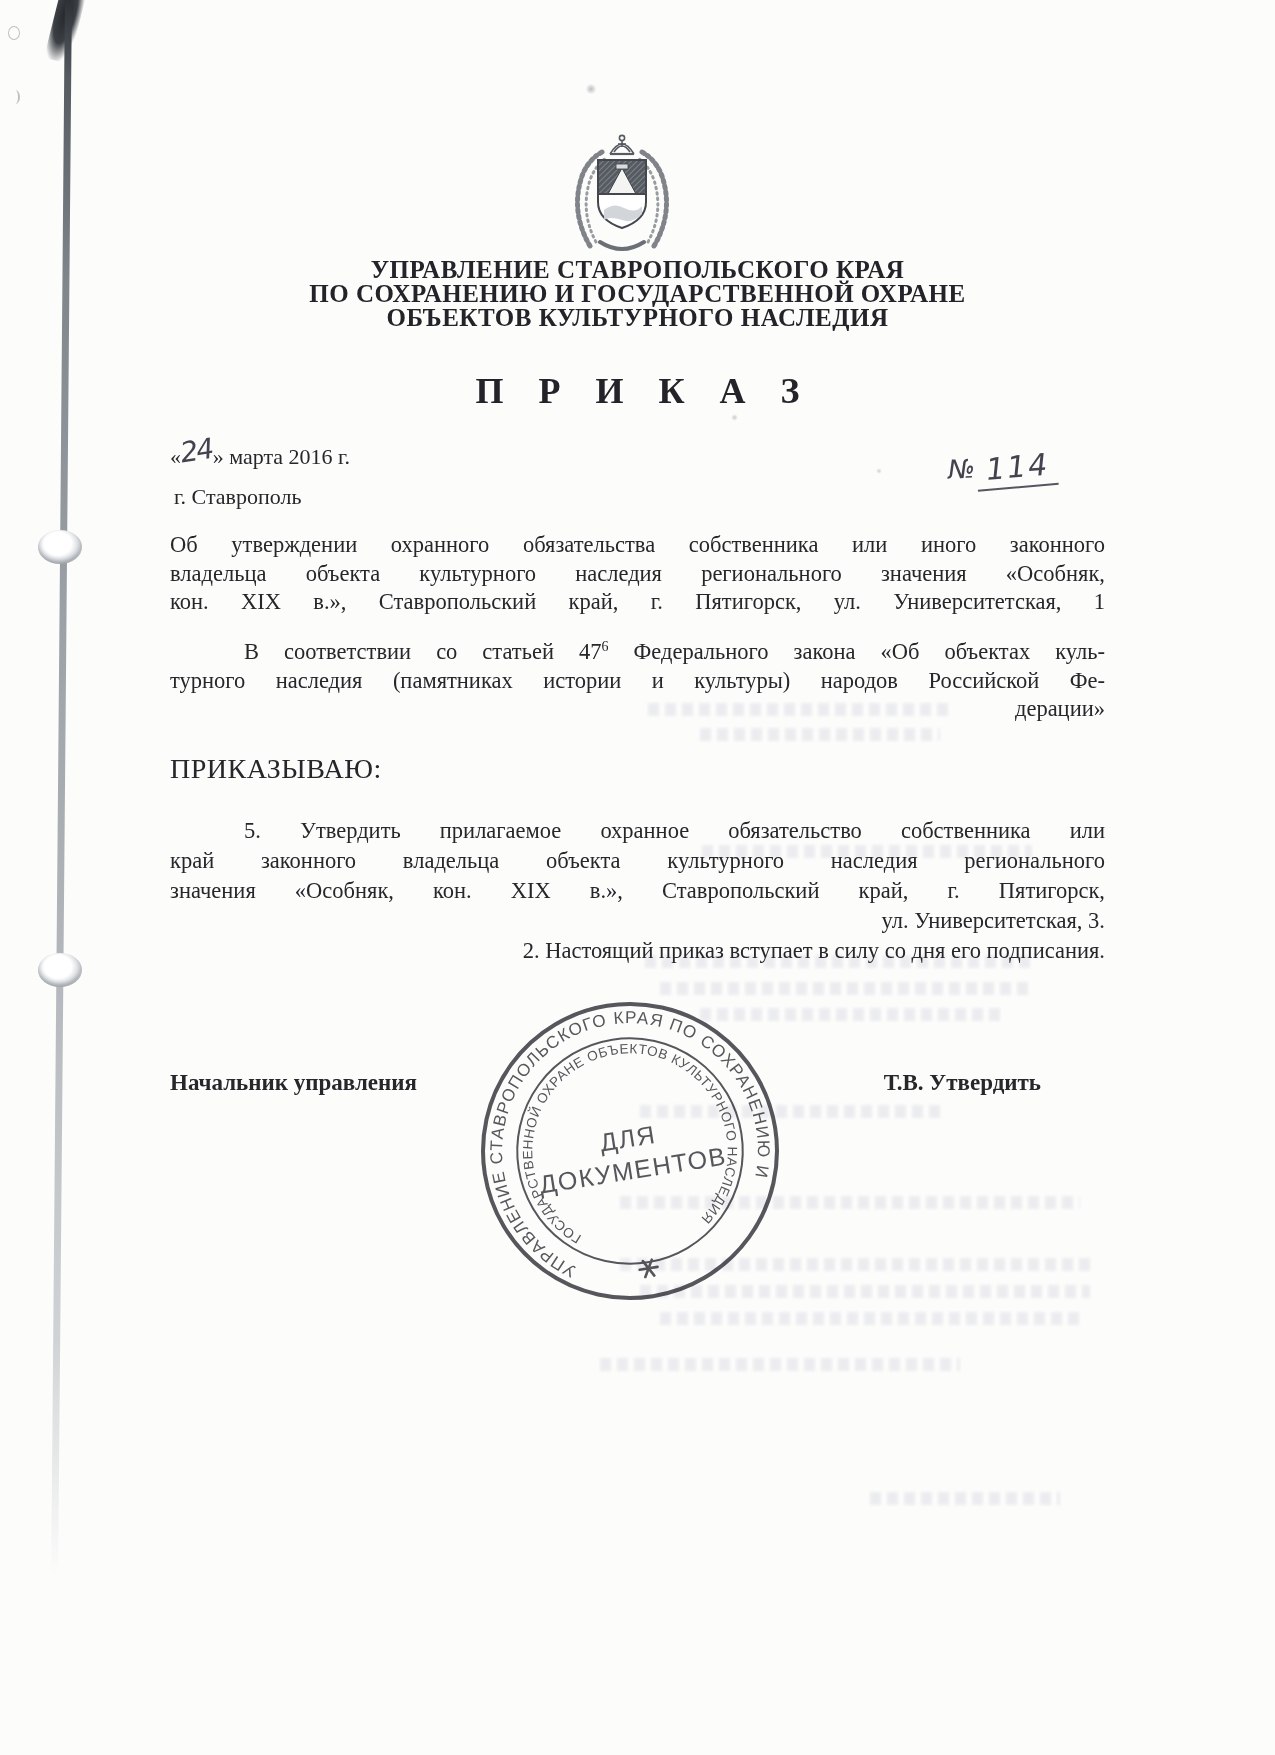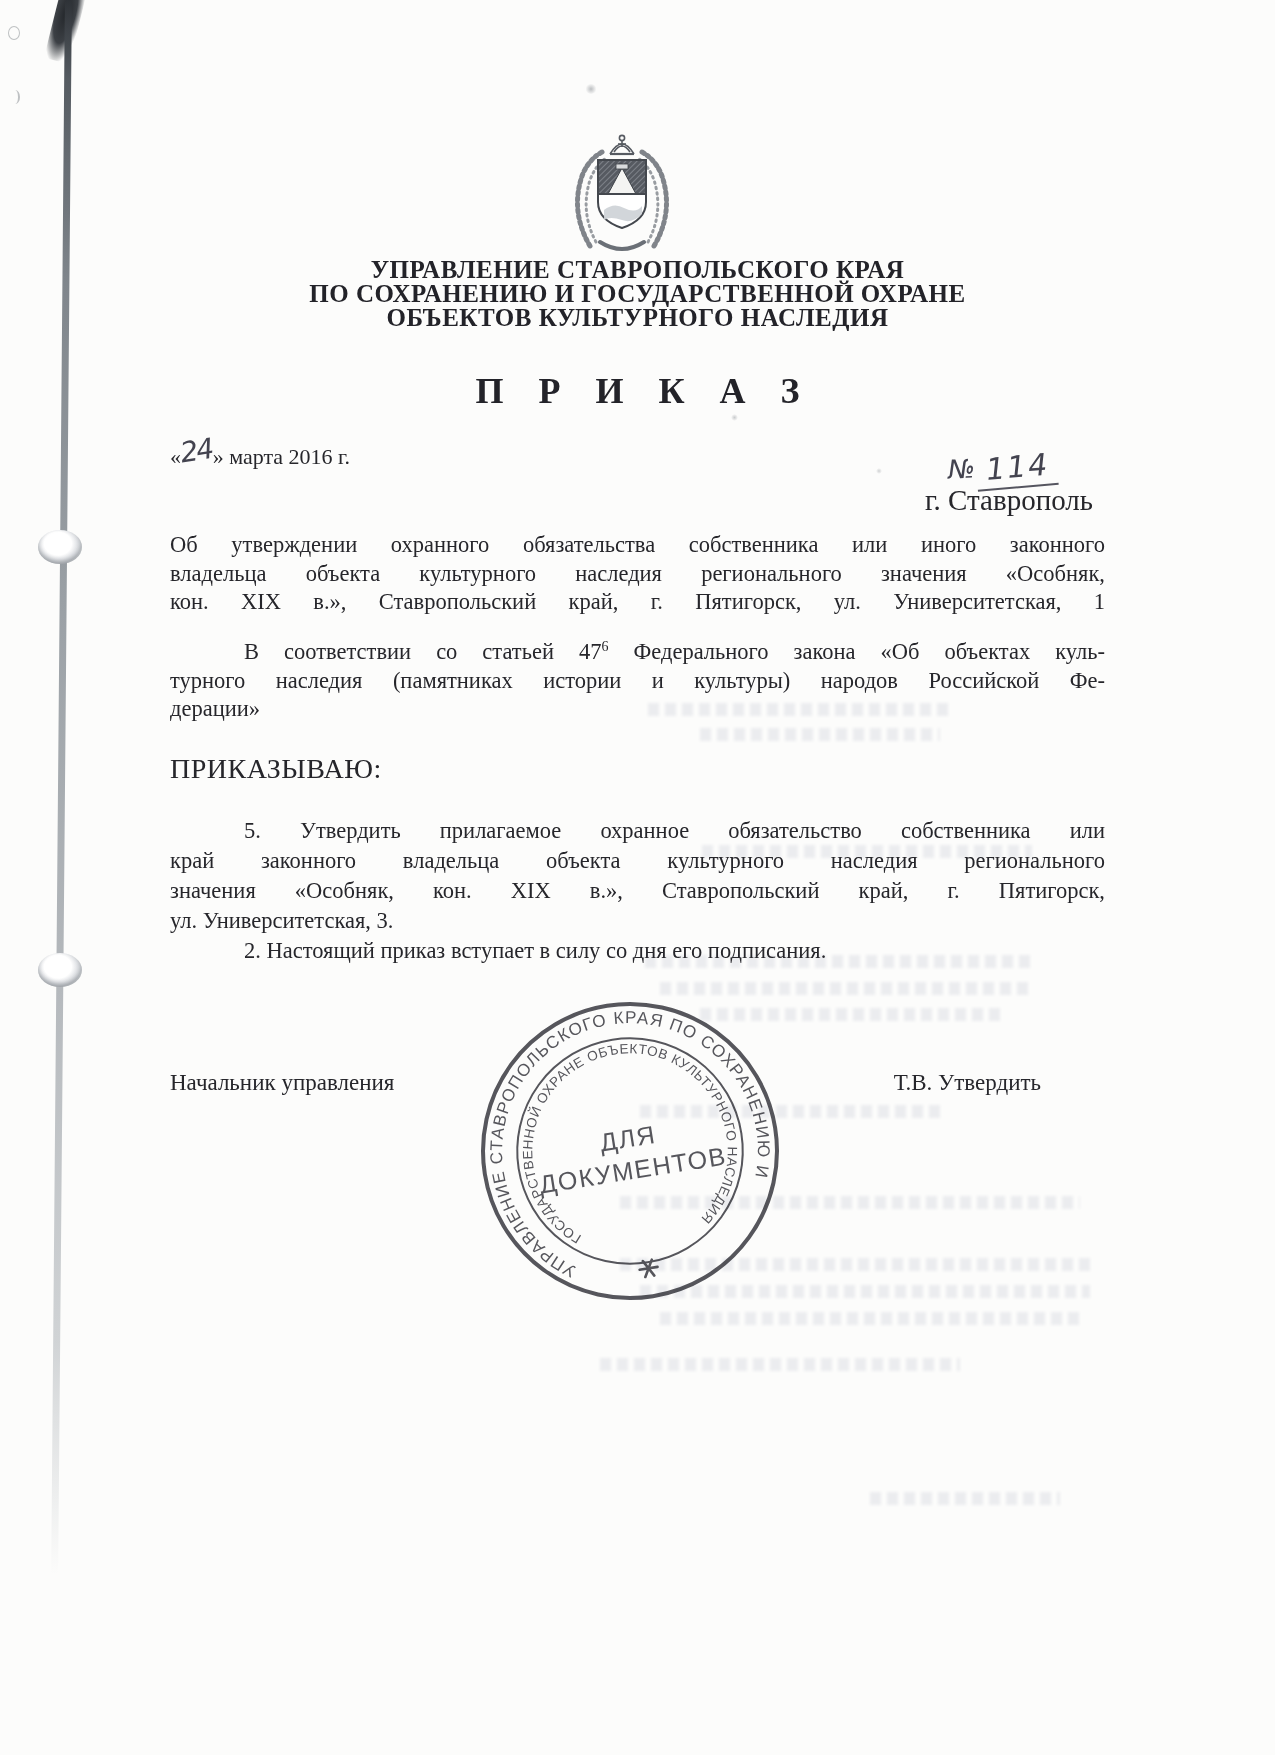--- a/index.html
+++ b/index.html
@@ -63,32 +63,32 @@
   .hand-day{font-size:28px;transform:rotate(-9deg) translateY(-4px);letter-spacing:-2px;}
   .num-block{
     position:absolute;right:48px;top:18px;
     transform:rotate(-3deg);
   }
   .num-label{font-size:26px;letter-spacing:1px;}
   .num-value{
     font-size:30px;letter-spacing:2px;padding:0 8px 2px 10px;
     border-bottom:2px solid #55555f;transform:rotate(-2deg) translateY(2px);
   }
-  .place{left:158px;top:484px;width:935px;text-align:right;font-size:29px;}
+  .place{left:174px;top:484px;width:935px;text-align:left;font-size:22px;}
   .para{left:170px;top:0;width:935px;font-size:22.5px;line-height:28.5px;}
   .jline{text-align:justify;text-align-last:justify;}
-  .nline{text-align:left;}
+  .nline{text-align:right;}
   .ind{text-indent:74px;}
   sup.fn{font-size:14px;vertical-align:super;line-height:0;}
   .subject{top:531px;}
   .preamble{top:638px;}
   .order-word{left:170px;top:753px;width:935px;font-size:28px;letter-spacing:.5px;}
   .item1{top:816px;line-height:30px;}
   .item2{top:936px;line-height:30px;}
-  .sign-row{left:170px;top:1070px;width:935px;height:40px;font-size:23px;}
+  .sign-row{left:170px;top:1070px;width:935px;height:40px;font-size:23px;font-weight:bold;}
   .sign-title{position:absolute;left:0;top:0;}
   .sign-name{position:absolute;right:64px;top:0;}
   
   .stamp{
     left:479px;top:1000px;width:302px;height:302px;
     transform:rotate(-9deg);
     mix-blend-mode:multiply;opacity:.88;
   }
   .stamp svg{display:block;}
 </style>

